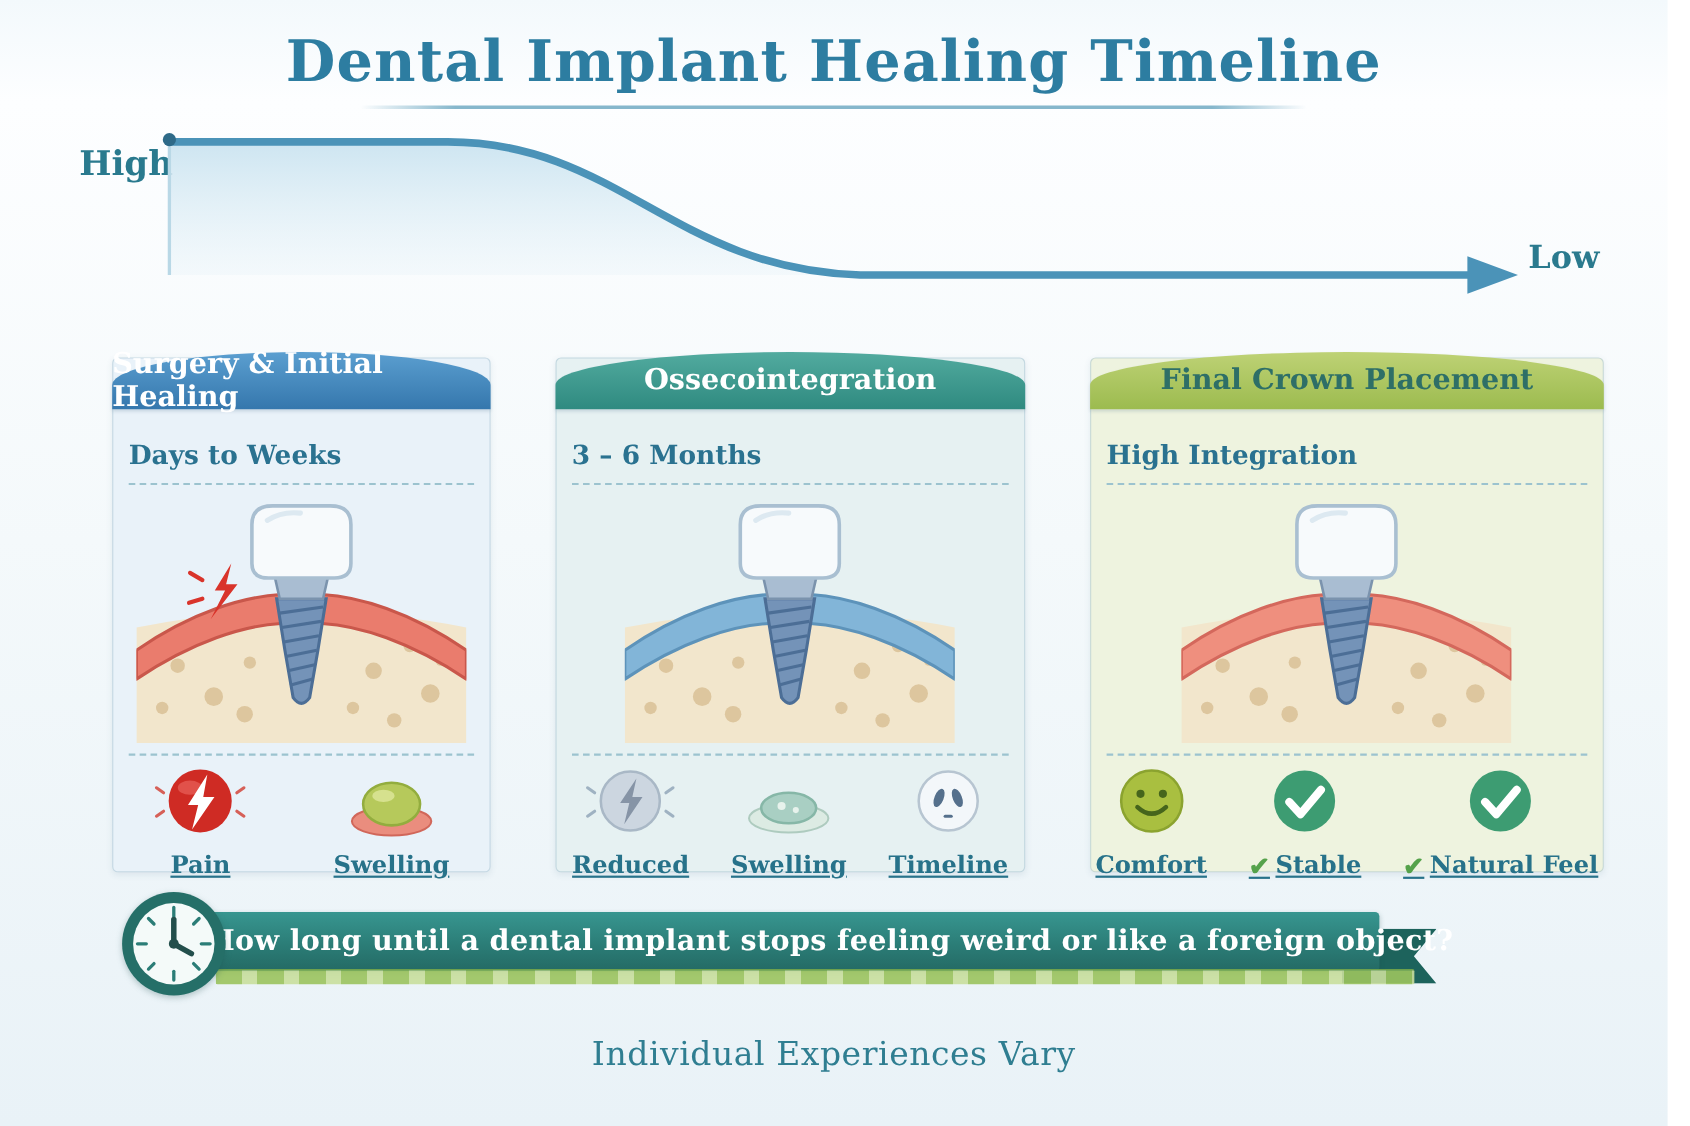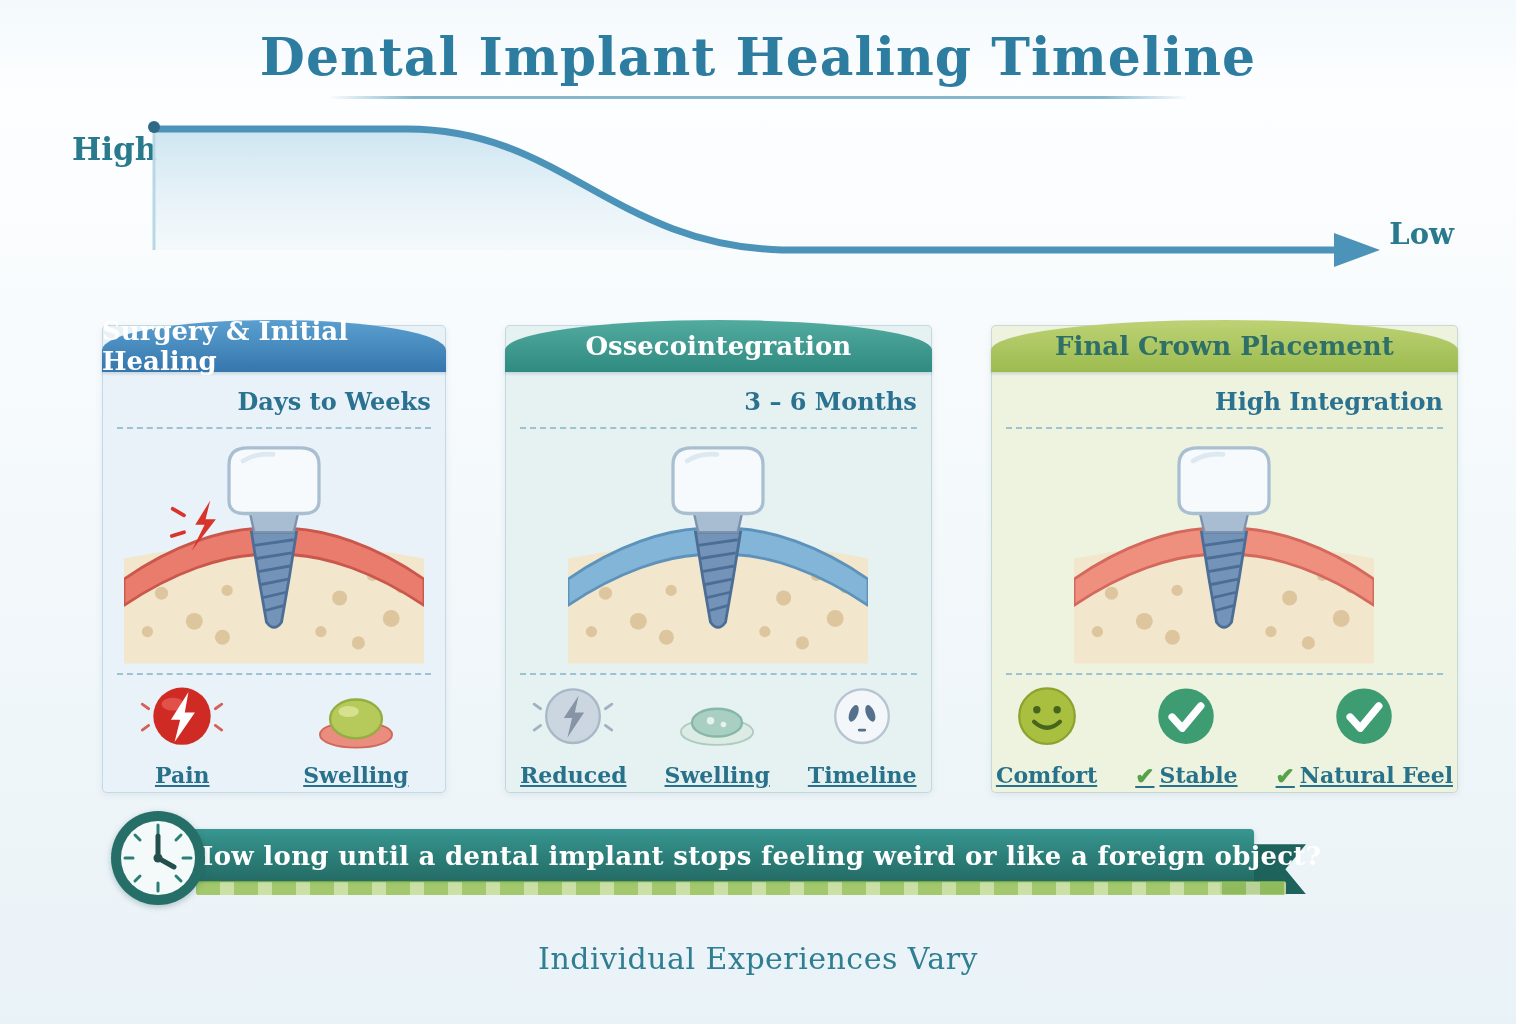--- a/index.html
+++ b/index.html
@@ -22,22 +22,22 @@
 
   
   .panels{display:grid;grid-template-columns:395fr 480fr 468fr;gap:15px;margin:40px 58px 0;}
   .panel{position:relative;height:466px;background:var(--body,#eef4f8);
          border:1px solid rgba(140,175,195,.38);border-radius:5px;
          box-shadow:0 2px 6px rgba(60,100,130,.10);display:flex;flex-direction:column;margin-left:44px;}
   .panel-header{height:52px;flex:0 0 52px;display:flex;align-items:center;justify-content:center;
     background:var(--hdr,#3e86bb);color:var(--hdr-text,#fff);font-size:26px;font-weight:bold;
     border-radius:50% 50% 0 0 / 30px 30px 0 0;margin:-6px -1px 0;
     box-shadow:0 2px 3px rgba(50,90,120,.18);}
-  .panel-sub{flex:0 0 auto;text-align:right;font-size:24px;font-weight:bold;color:#2a7290;
-    padding:15px 0 11px;margin:0 14px;border-bottom:2px dashed #9cc3cf;}
+  .panel-sub{flex:0 0 auto;text-align:left;font-size:24px;font-weight:bold;color:#2a7290;
+    padding:27px 0 11px;margin:0 14px;border-bottom:2px dashed #9cc3cf;}
   .panel-illustration{flex:0 0 244px;display:flex;align-items:center;justify-content:center;
     margin:0 14px;border-bottom:2px dashed #9cc3cf;}
   .panel-icons{flex:1;display:flex;align-items:center;justify-content:center;gap:38px;padding:6px 4px 14px;}
   .panel[data-panel-index="0"] .panel-icons{gap:78px;}
   .icon-item{display:flex;flex-direction:column;align-items:center;gap:7px;}
   .sym-icon{width:86px;height:74px;}
   .icon-label{display:flex;align-items:center;gap:5px;font-size:22px;font-weight:bold;color:#27728a;white-space:nowrap;text-decoration:underline;}
   .check-glyph{color:#55a24b;font-size:23px;line-height:1;}
   .check-glyph:empty{display:none;}
   .pain-bolt{display:none;}

